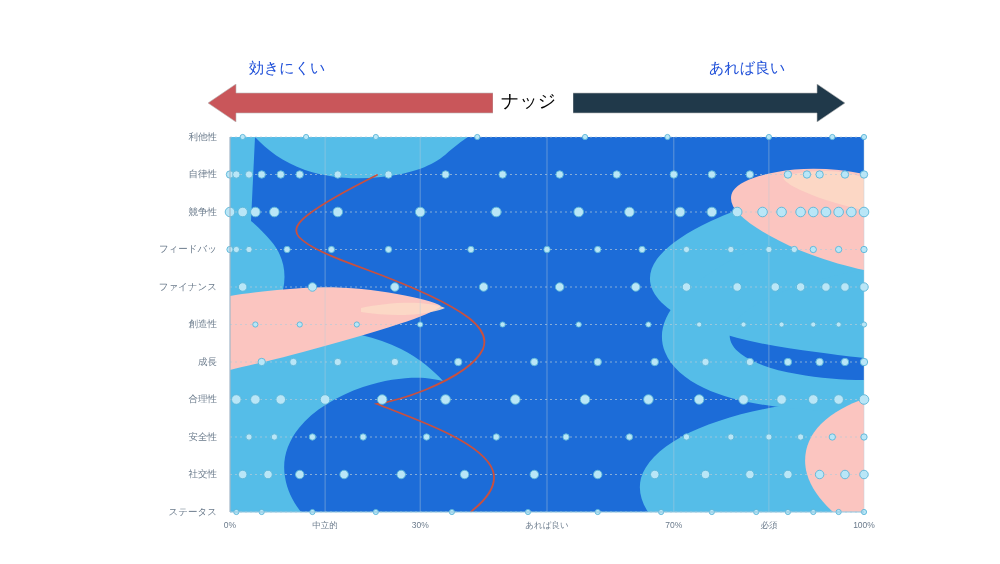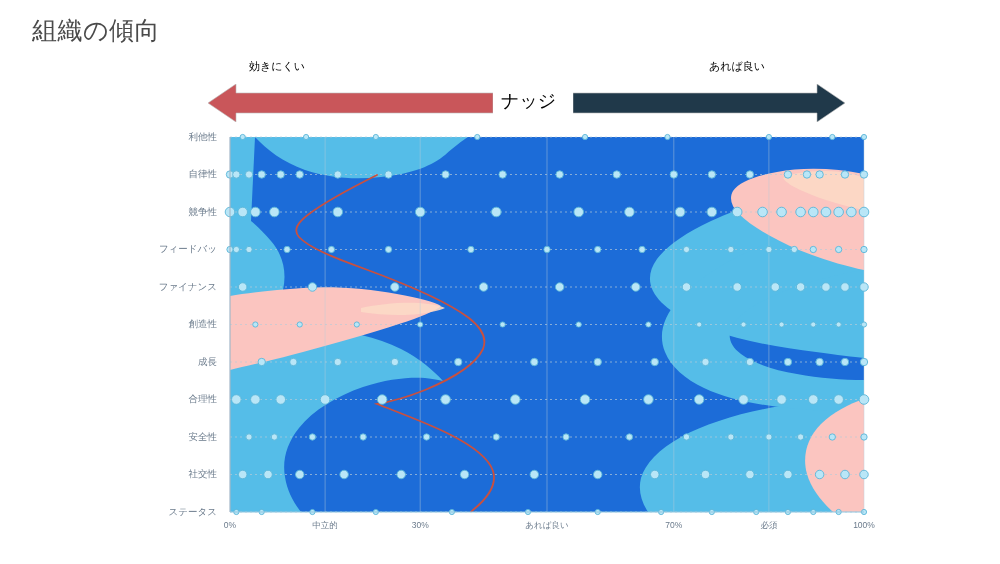--- a/index.html
+++ b/index.html
@@ -12,21 +12,21 @@
   }
   #slide{position:absolute;inset:0;}
 
   #title{
     position:absolute;left:32px;top:14px;
     font-size:25px;color:#4a4a4a;font-weight:400;
     letter-spacing:0.5px;white-space:nowrap;
   }
 
   .arrow-label{
-    position:absolute;font-size:11px;color:#000000;white-space:nowrap;
+    position:absolute;font-size:15px;color:#1d4ed8;white-space:nowrap;
   }
   #label-left{left:249px;top:59px;}
   #label-right{left:709px;top:59px;}
   #label-center{left:501px;top:89px;font-size:18px;color:#000000;}
 
   #arrow-left{position:absolute;left:208px;top:84px;width:285px;height:38px;}
   #arrow-right{position:absolute;left:573px;top:84px;width:272px;height:38px;}
 
   #chart-wrap{position:absolute;left:0px;top:118px;width:1000px;height:446px;padding-left:21px;}
   #chart-svg{display:block;}
@@ -38,21 +38,20 @@
   .xlabel{
     font-size:8.5px;fill:#6b7b8c;font-family:"Liberation Sans","DejaVu Sans",sans-serif;
     text-anchor:middle;
   }
 </style>
 </head>
 <body>
 
 <div id="slide">
 
-  <div id="title">組織の傾向</div>
 
   <div class="arrow-label" id="label-left">効きにくい</div>
 
   <svg id="arrow-left" viewBox="0 0 285 38">
     <polygon points="0,19 28,0 28,9 285,9 285,29 28,29 28,38" fill="#c9565a" stroke="#b9b9b9" stroke-width="0.6"></polygon>
   </svg>
 
   <div class="arrow-label" id="label-center">ナッジ</div>
 
   <div class="arrow-label" id="label-right">あれば良い</div>

